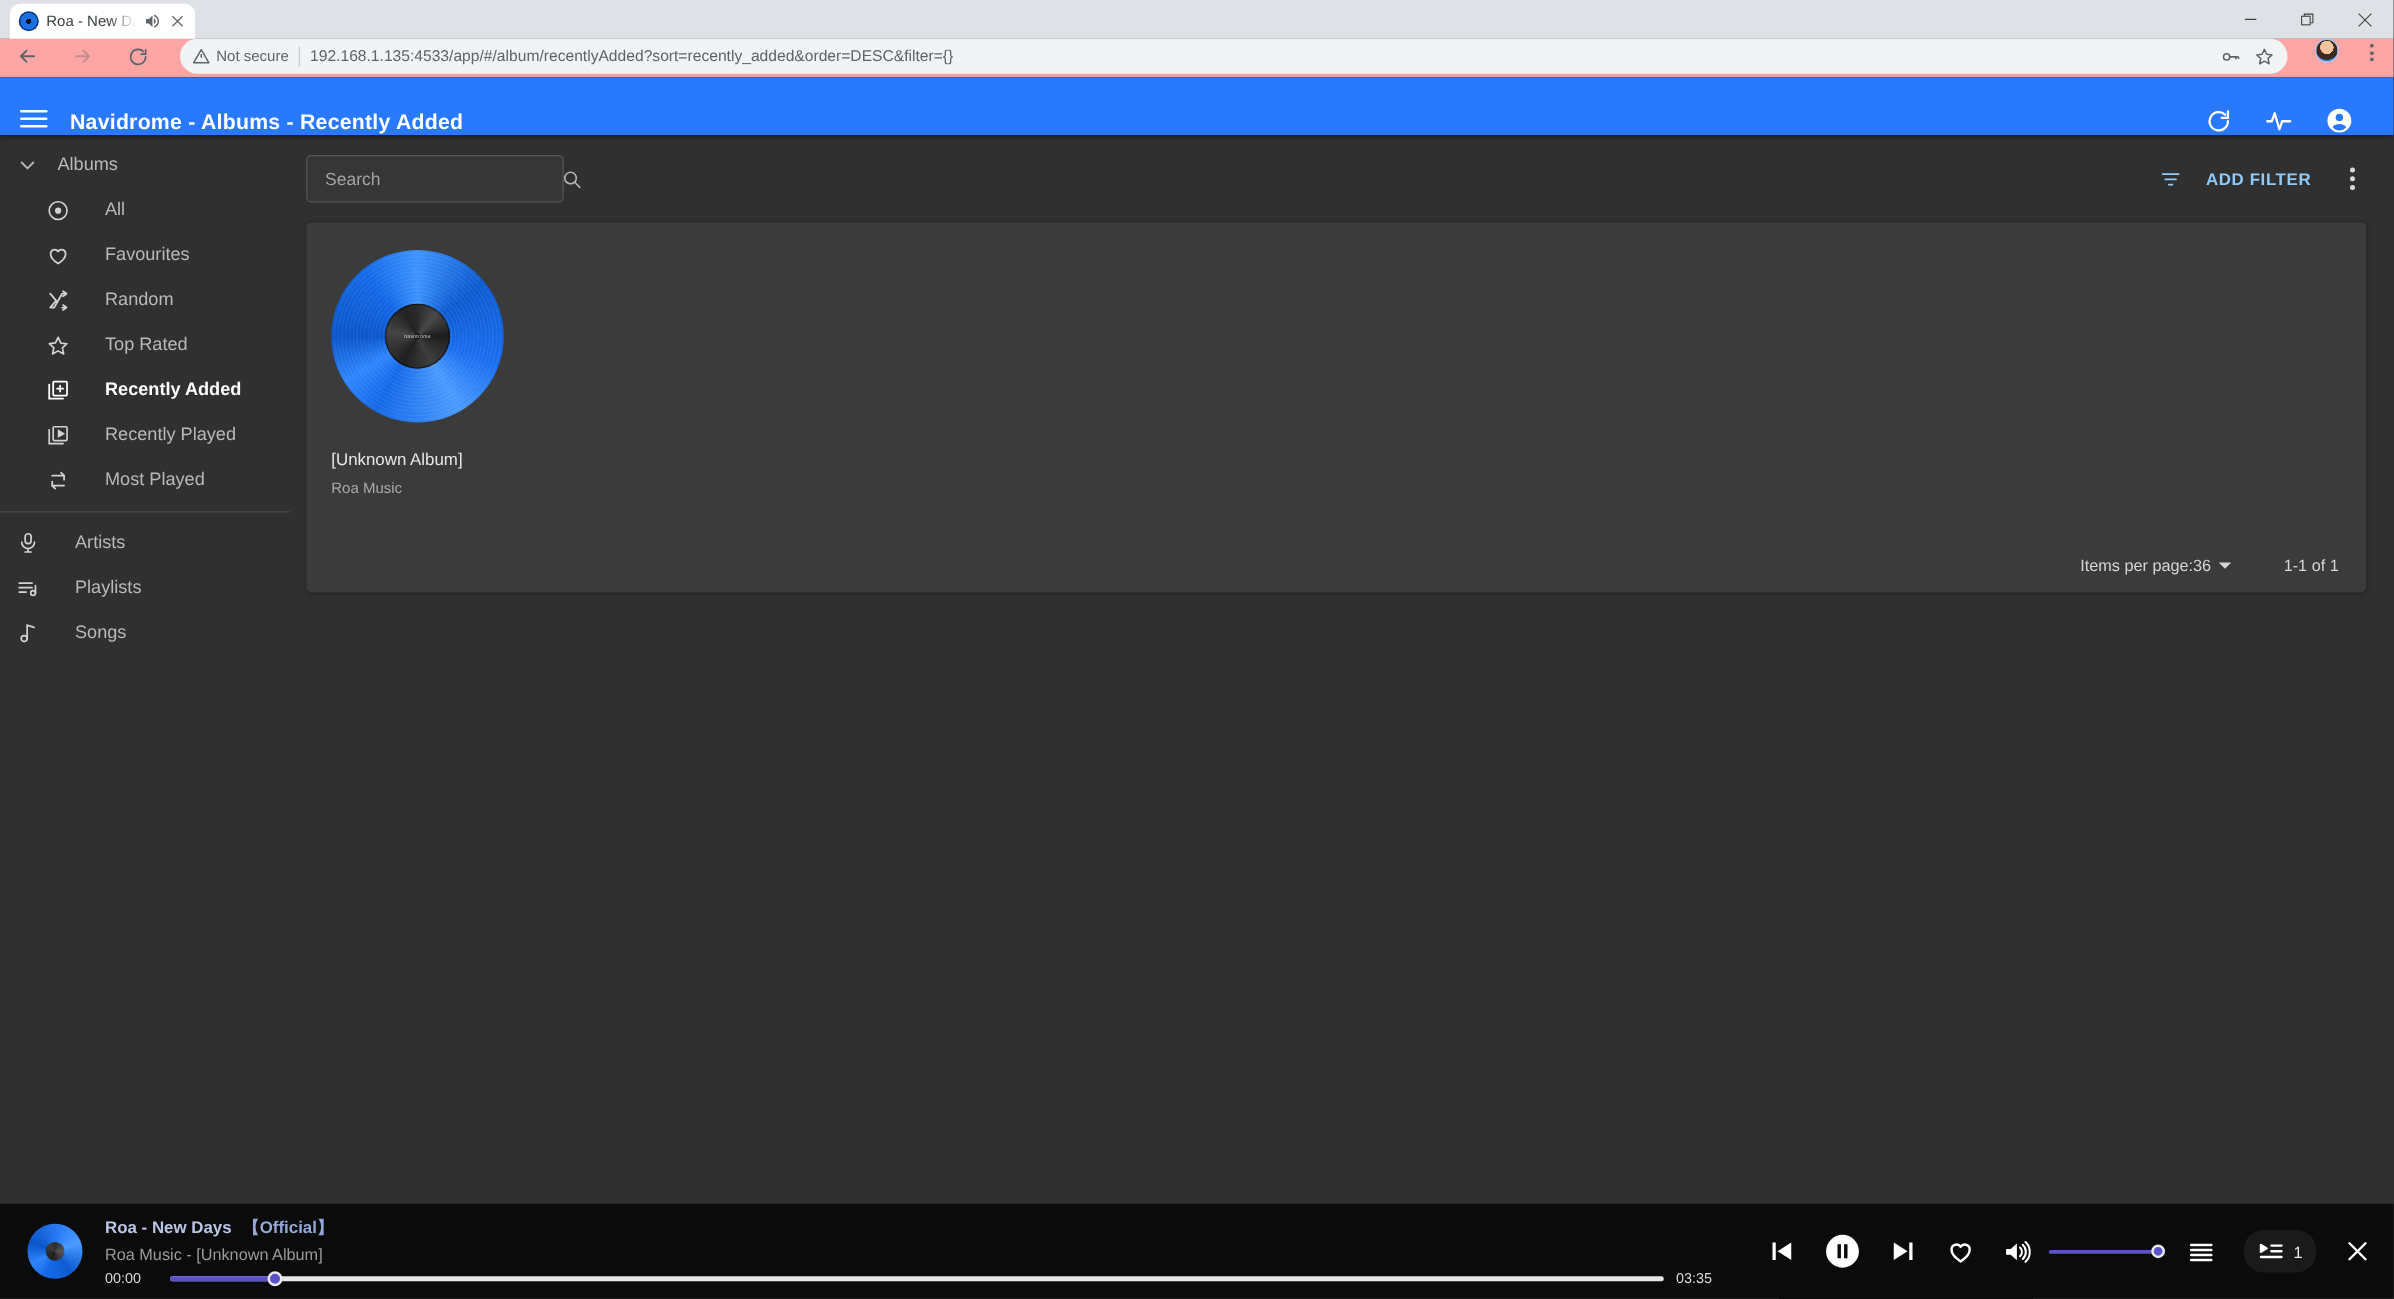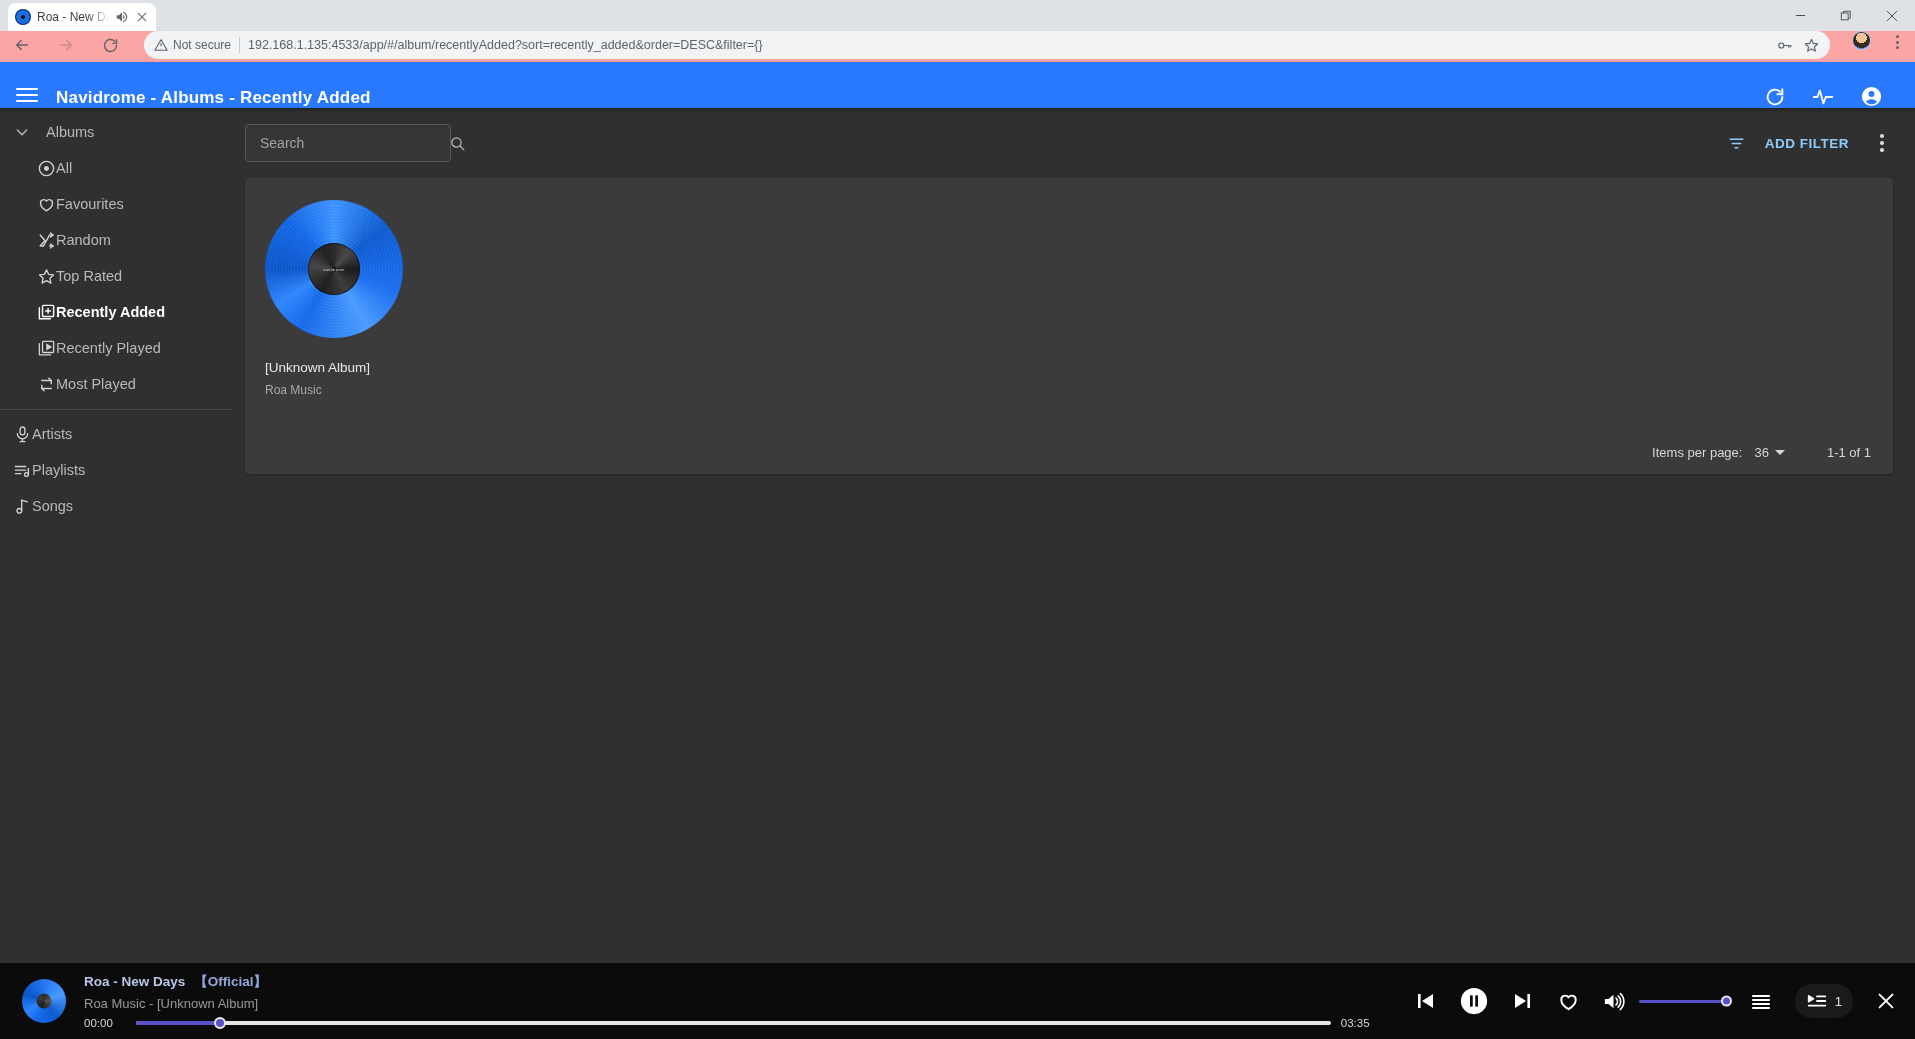--- a/index.html
+++ b/index.html
@@ -101,21 +101,21 @@
   .sidebar {
     width: 233px; background: #303030; flex: 0 0 233px;
     padding-top: 6px;
     border-right: 1px solid #303030;
   }
   .side-group-header {
     display: flex; align-items: center; height: 36px; padding-left: 12px; gap: 14px;
     color: #b9b9b9; font-size: 14.5px;
   }
   .side-item {
-    display: flex; align-items: center; height: 36px; gap: 0;
+    display: flex; align-items: center; height: 36px; gap: 28px;
     padding-left: 36px; color: #b9b9b9; font-size: 14.5px;
   }
   .side-item.root { padding-left: 12px; }
   .side-item.active { color: #fff; font-weight: bold; }
   .side-item .ico, .side-group-header .ico {
     width: 20px; height: 20px; flex: 0 0 20px;
     display: flex; align-items: center; justify-content: center;
   }
   .side-divider { height: 1px; background: #4a4a4a; margin: 7px 0 6px; }
 
@@ -184,21 +184,21 @@
     font-size: 4px; color: #d8d8d8; white-space: nowrap; letter-spacing: .3px;
   }
   .album-title { margin-top: 22px; font-size: 13.5px; color: #e8e8e8; }
   .album-artist { margin-top: 8px; font-size: 12px; color: #a9a9a9; }
 
   .pagination {
     position: absolute; right: 22px; bottom: 14px;
     display: flex; align-items: center; gap: 0;
     color: #d6d6d6; font-size: 13px;
   }
-  .per-page-label { margin-right: 12px; }
+  .per-page-label { }
   .per-page-select { display: flex; align-items: center; gap: 6px; margin-right: 42px; }
   .caret-down { width: 0; height: 0; border-left: 5px solid transparent;
     border-right: 5px solid transparent; border-top: 5px solid #d6d6d6; }
 
   
   .player {
     position: absolute; left: 0; bottom: 0; width: 1915px; height: 76px;
     background: #0b0b0b; display: flex; align-items: center;
     padding: 0 18px 0 22px; gap: 0;
   }

